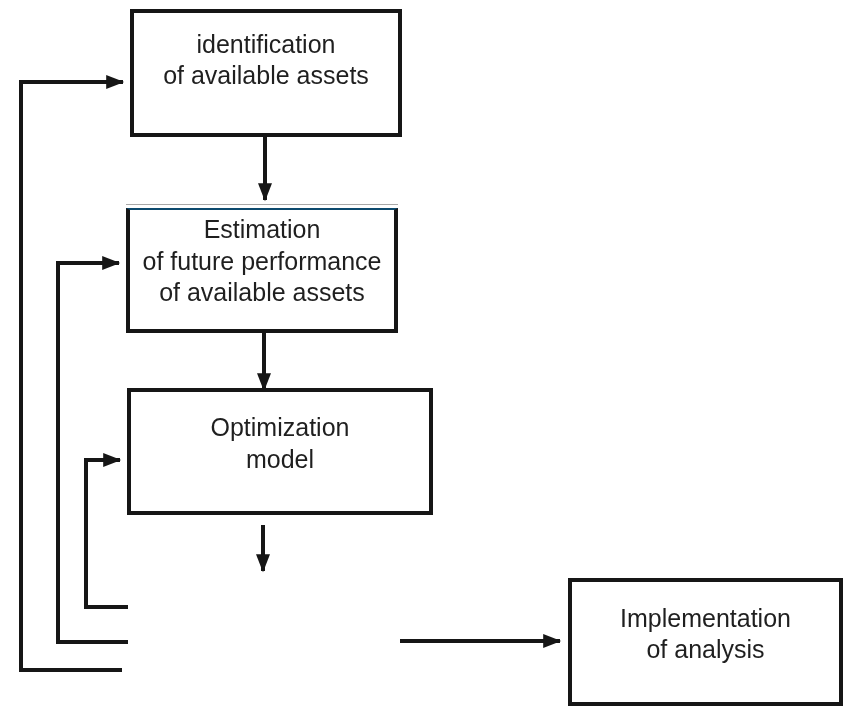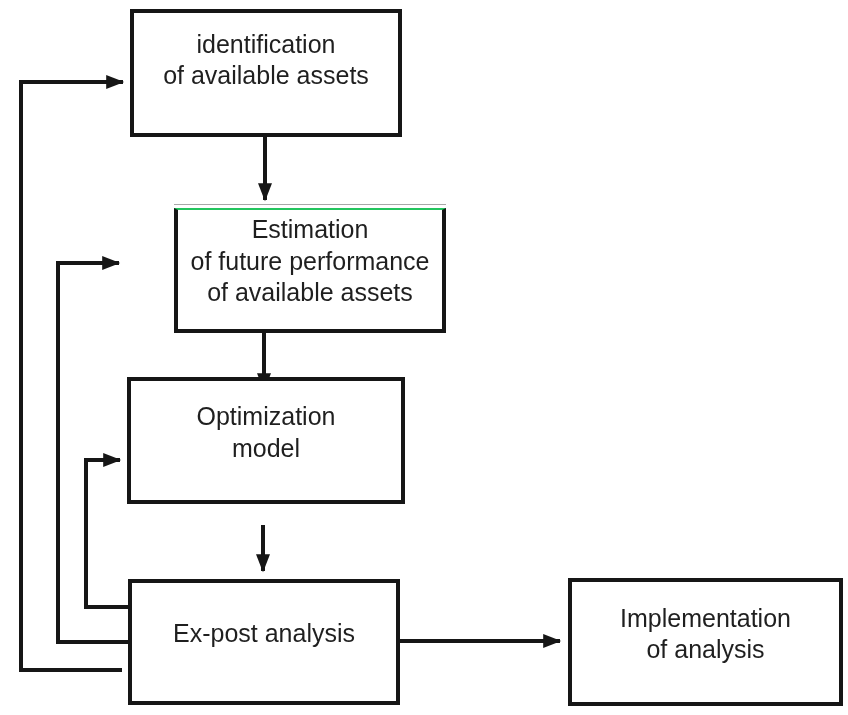--- a/index.html
+++ b/index.html
@@ -37,21 +37,21 @@
     font-size: 25px;
     line-height: 1.26;
     padding: 0 2px 16px 2px;
   }
   .box span {
     white-space: pre-line;
     display: block;
   }
   .pb-lg { padding-bottom: 26px; }
   
-  .thin-top { border-top: 2px solid #22c55e; margin-left: 48px; }
+  .thin-top { border-top: 2px solid #0c4a6e; }
   .thin-top::before {
     content: "";
     position: absolute;
     left: -4px;
     right: -4px;
     top: -6px;
     height: 0;
     border-top: 1px solid #a8a8a8;
   }
 </style>
@@ -81,27 +81,24 @@
     <span>identification
 of available assets</span>
   </div>
 
   <div class="box thin-top" style="left:126px; top:208px; width:272px; height:125px;">
     <span>Estimation
 of future performance
 of available assets</span>
   </div>
 
-  <div class="box" style="left:127px; top:377px; width:278px; height:127px;">
+  <div class="box" style="left:127px; top:388px; width:306px; height:127px;">
     <span>Optimization
 model</span>
   </div>
 
-  <div class="box" style="left:128px; top:579px; width:272px; height:126px;">
-    <span>Ex-post analysis</span>
-  </div>
 
   <div class="box" style="left:568px; top:578px; width:275px; height:128px;">
     <span>Implementation
 of analysis</span>
   </div>
 
 </div>
 
 </body></html>

